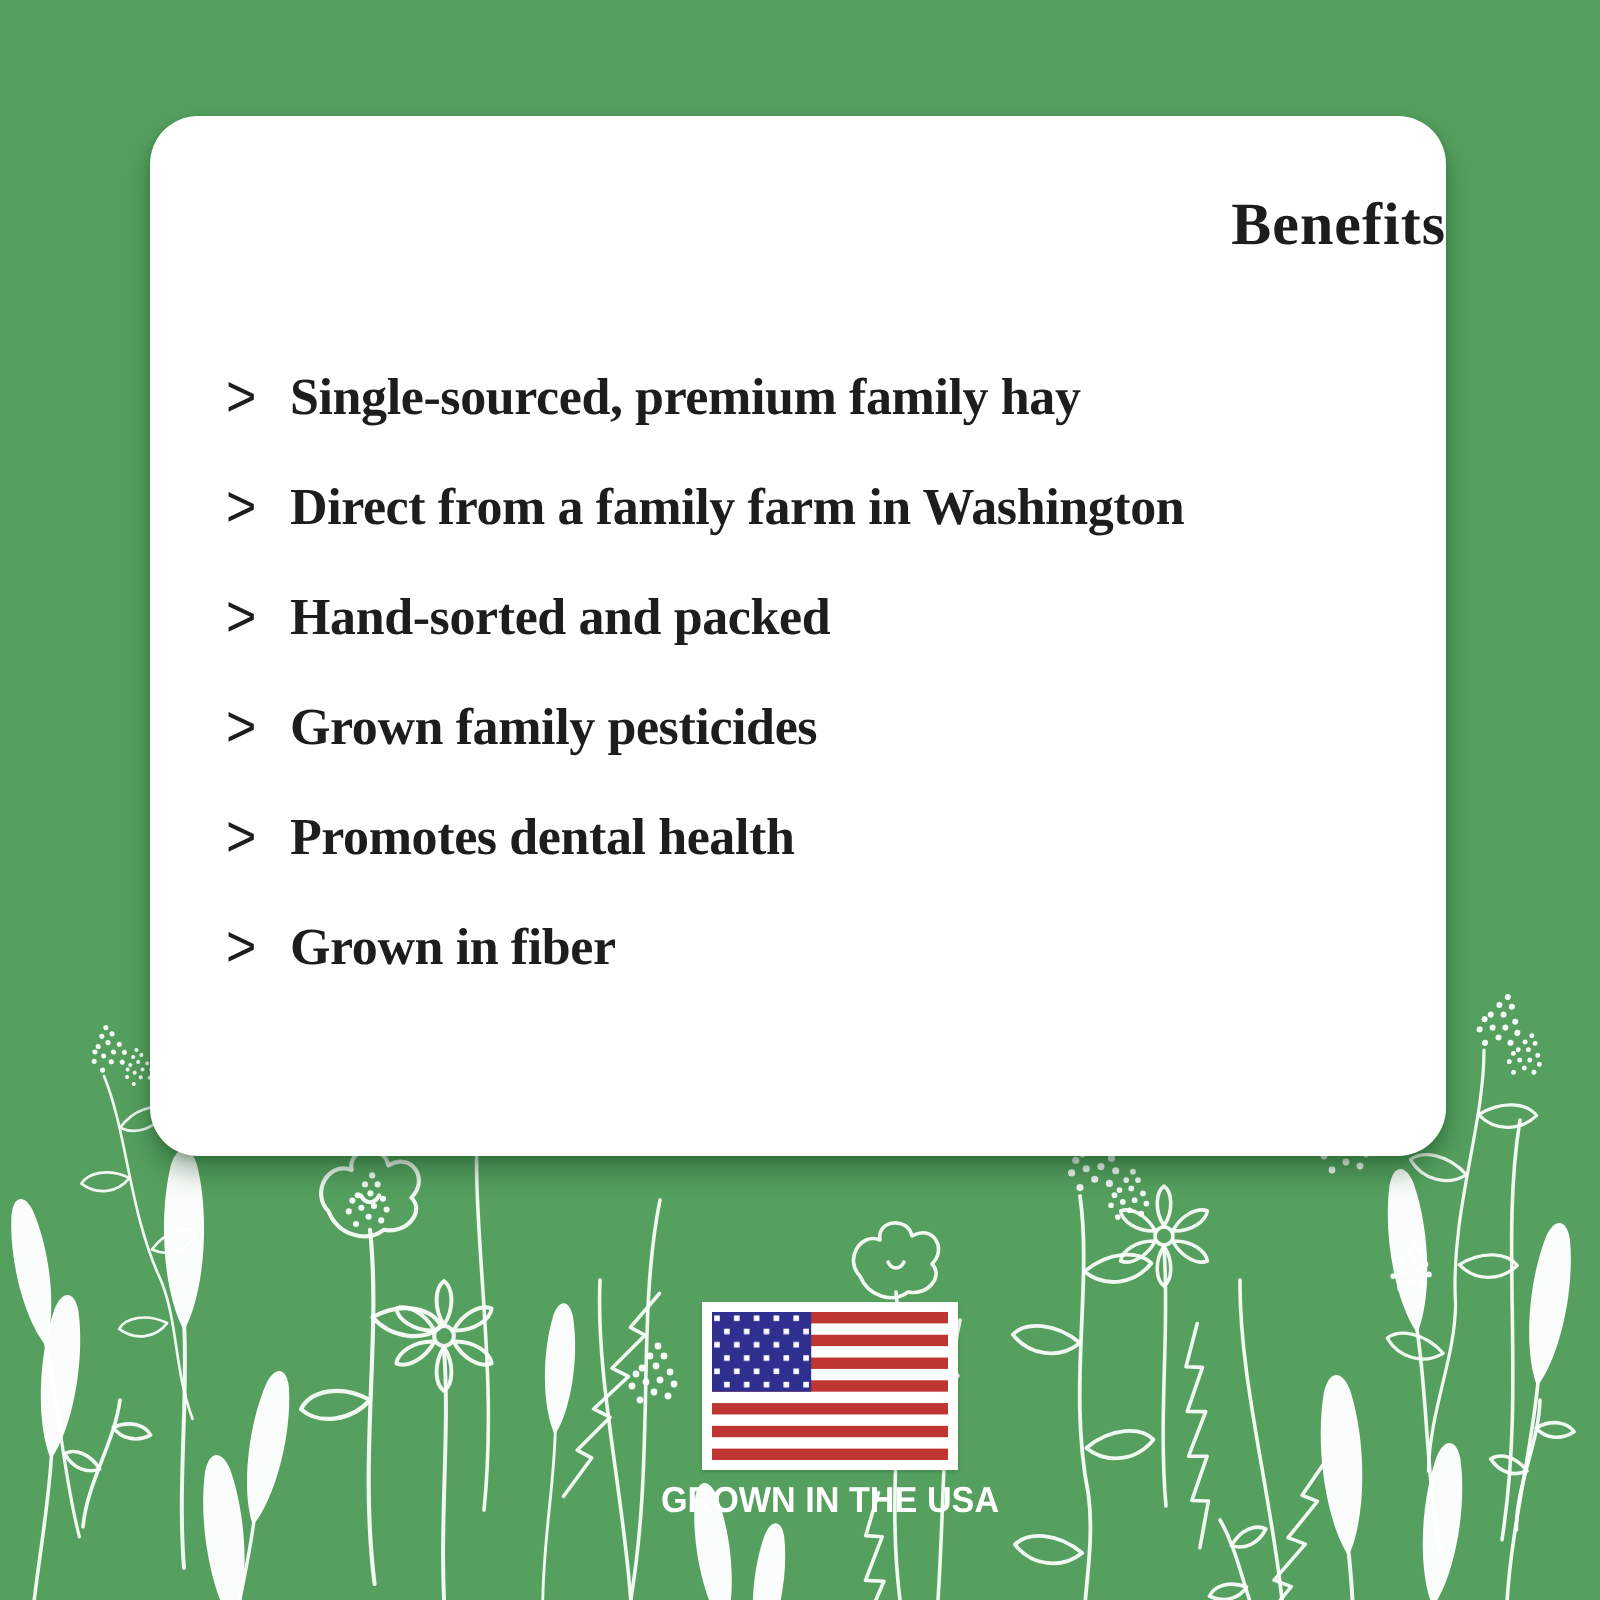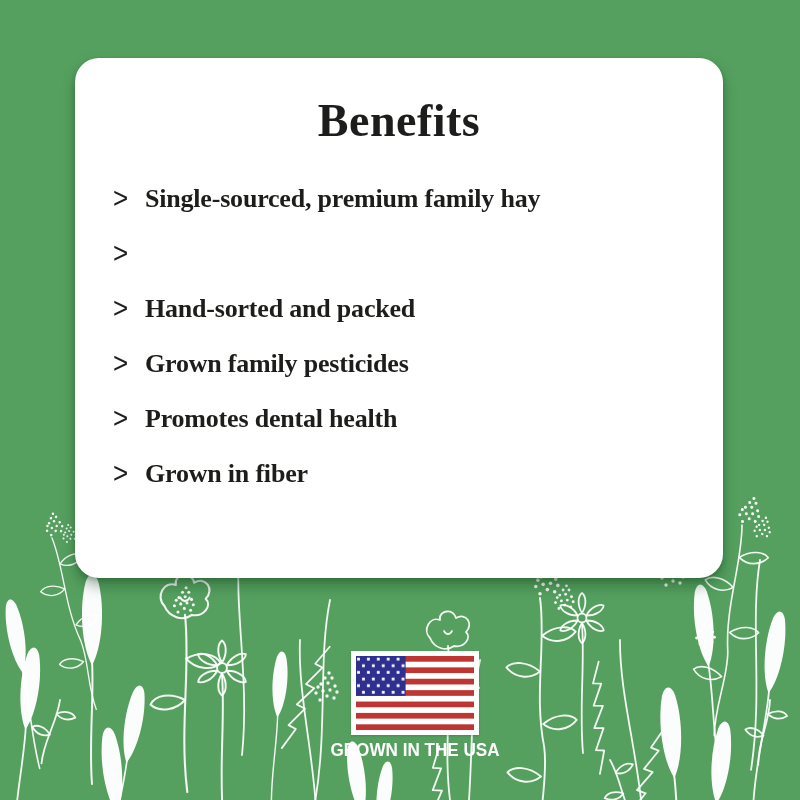--- a/index.html
+++ b/index.html
@@ -12,22 +12,22 @@
   .ln{fill:none;stroke:#ffffff;stroke-width:1.8;stroke-linecap:round;stroke-linejoin:round;opacity:.92;}
   .solid{fill:#ffffff;stroke:none;opacity:.98;}
 
   .card{
     position:absolute;left:75px;top:58px;width:648px;height:520px;
     background:#ffffff;border-radius:24px;
     box-shadow:0 8px 14px rgba(15,60,25,.38),0 2px 4px rgba(15,60,25,.22);
   }
   .card-title{
     position:absolute;top:40px;left:0;width:100%;margin:0;
-    text-align:center;font-family:"Liberation Serif",serif;
-    font-weight:700;font-size:46px;line-height:1;letter-spacing:.5px;
+    text-align:right;font-family:"Liberation Serif",serif;
+    font-weight:700;font-size:30px;line-height:1;letter-spacing:.5px;
     color:#1d1d1b;
   }
   .benefits-list{
     position:absolute;top:113px;left:38px;right:24px;
     margin:0;padding:0;list-style:none;
   }
   .benefits-list li{display:flex;align-items:center;height:55px;}
   .chev{
     flex:none;width:32px;
     font-family:"Liberation Sans",sans-serif;
@@ -161,20 +161,21 @@
 
   <div class="card">
     <h1 class="card-title">Benefits</h1>
     <ul class="benefits-list">
       <li>
         <span class="chev">&gt;</span>
         <span class="item-label">Single-sourced, premium family hay</span>
       </li>
       <li>
         <span class="chev">&gt;</span>
+        <span class="item-label">Direct from a family farm in Washington</span>
       </li>
       <li>
         <span class="chev">&gt;</span>
         <span class="item-label">Hand-sorted and packed</span>
       </li>
       <li>
         <span class="chev">&gt;</span>
         <span class="item-label">Grown family pesticides</span>
       </li>
       <li>

